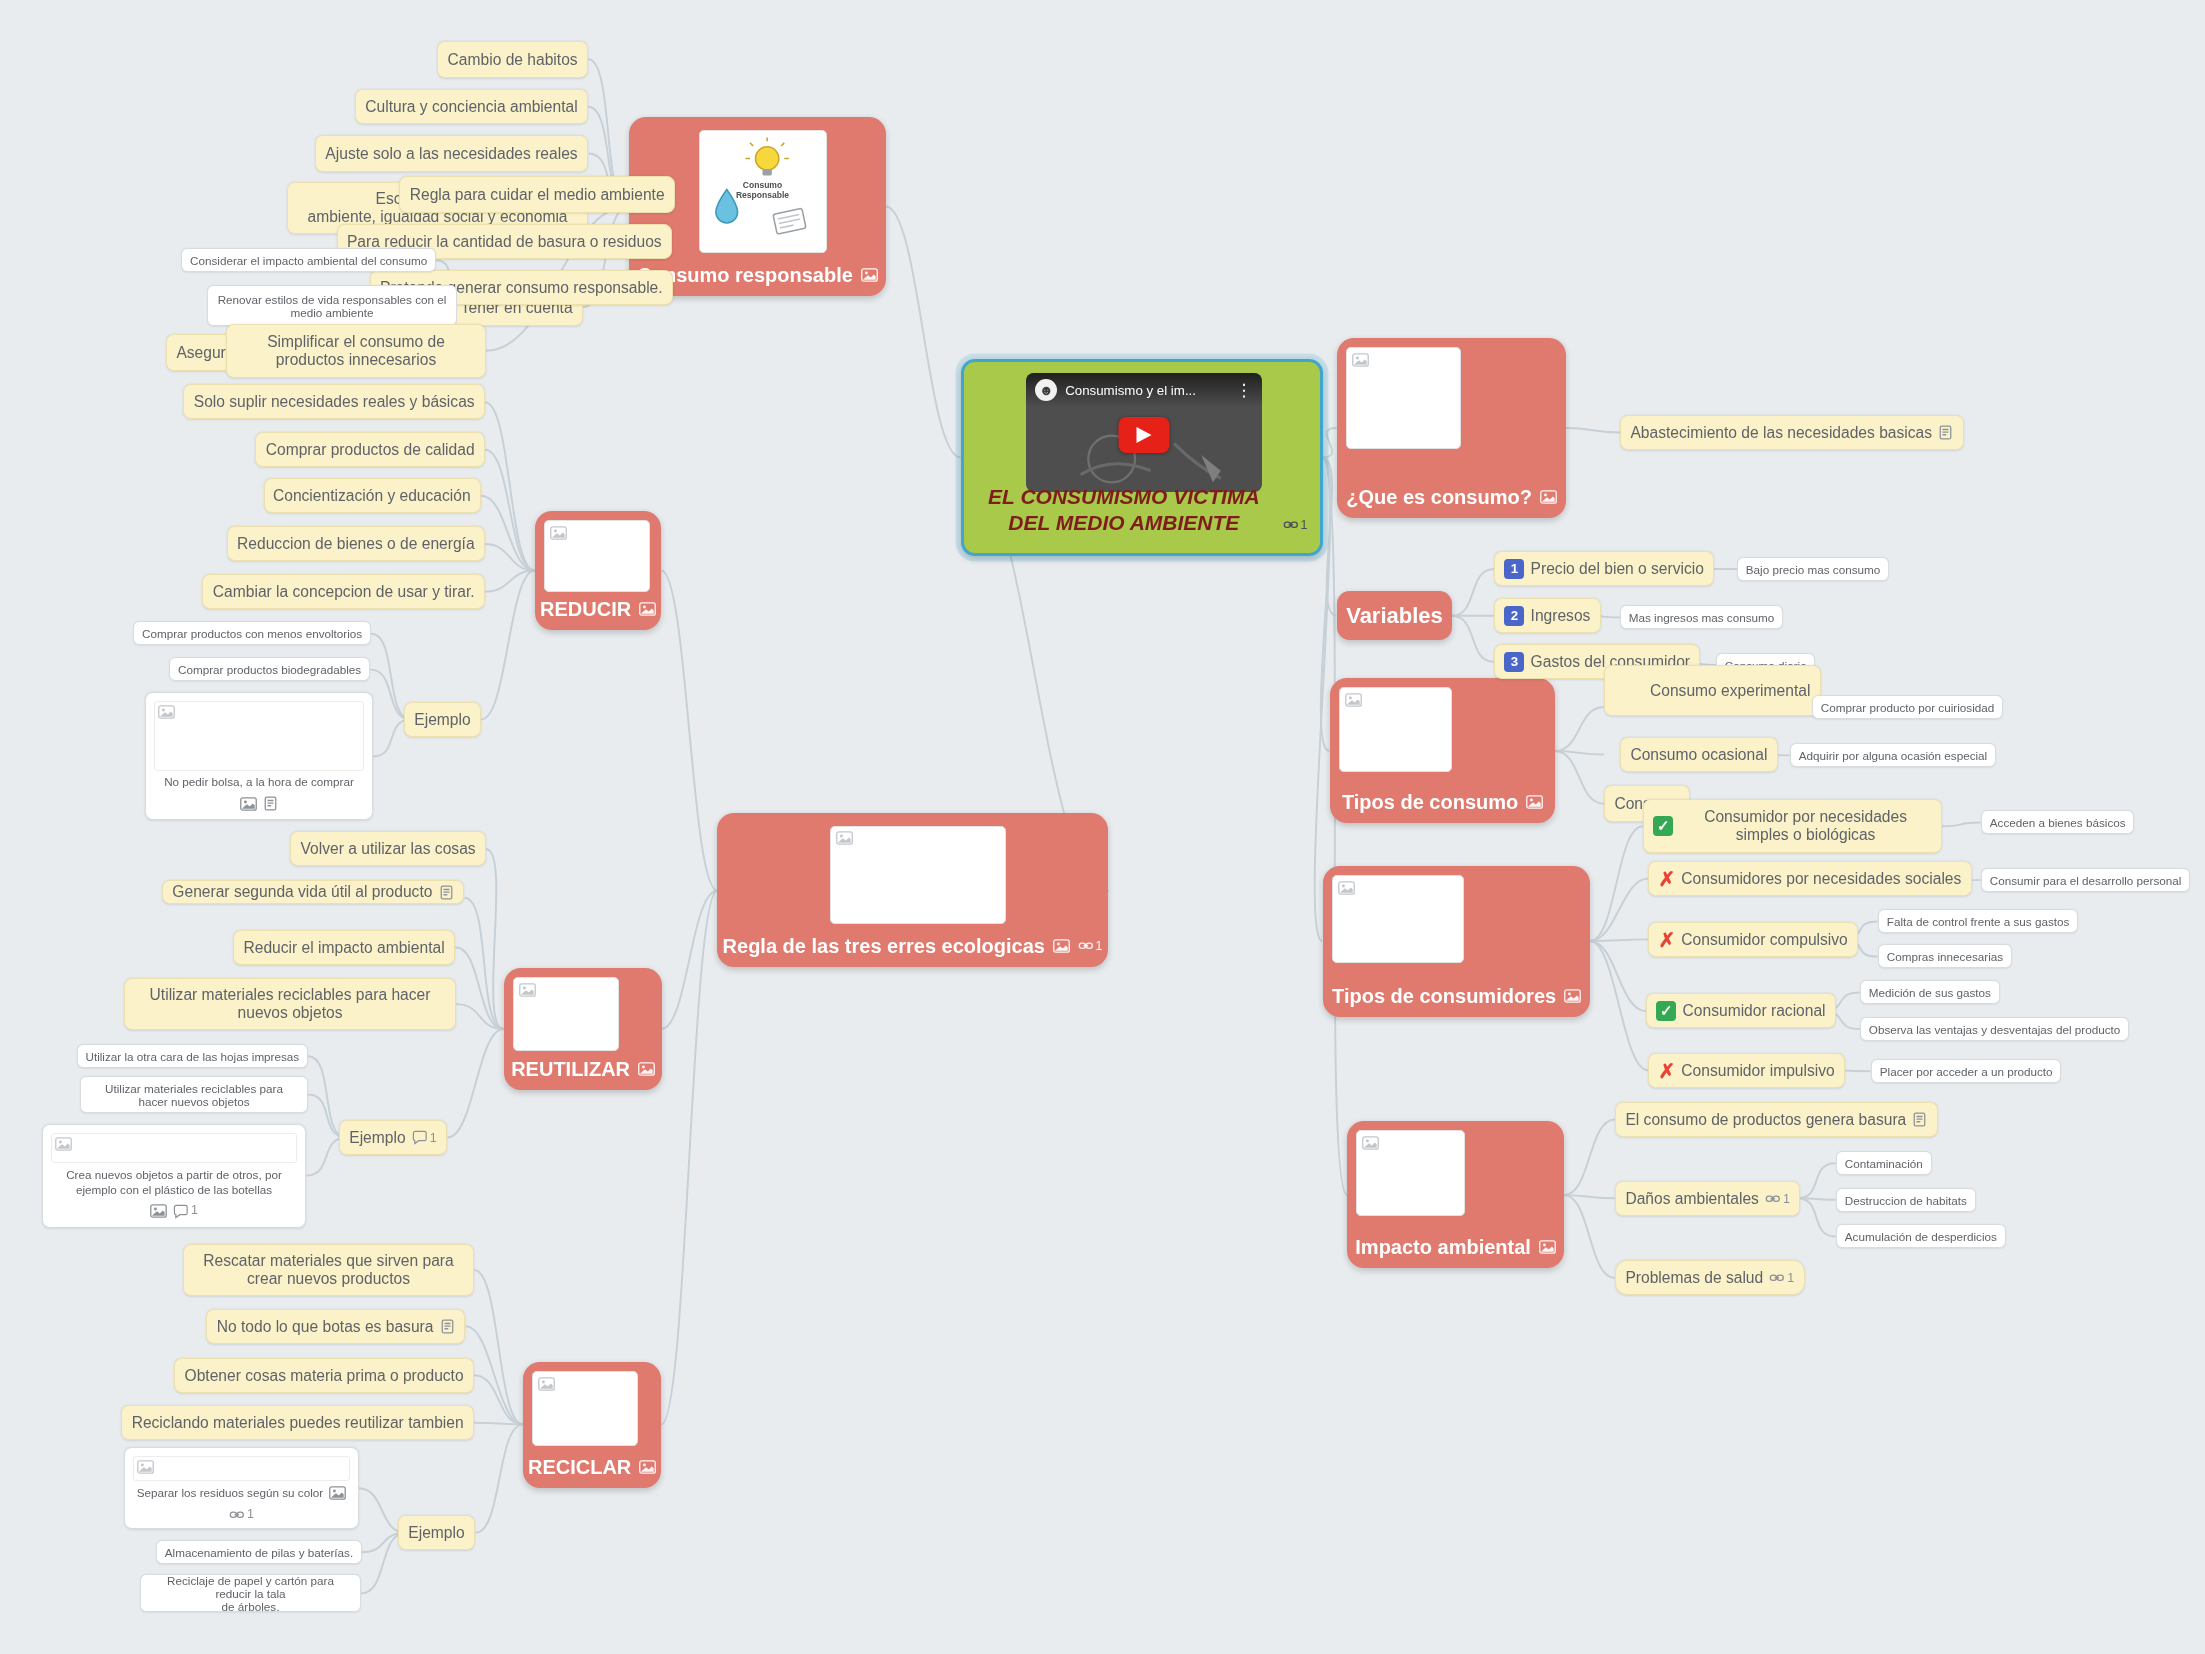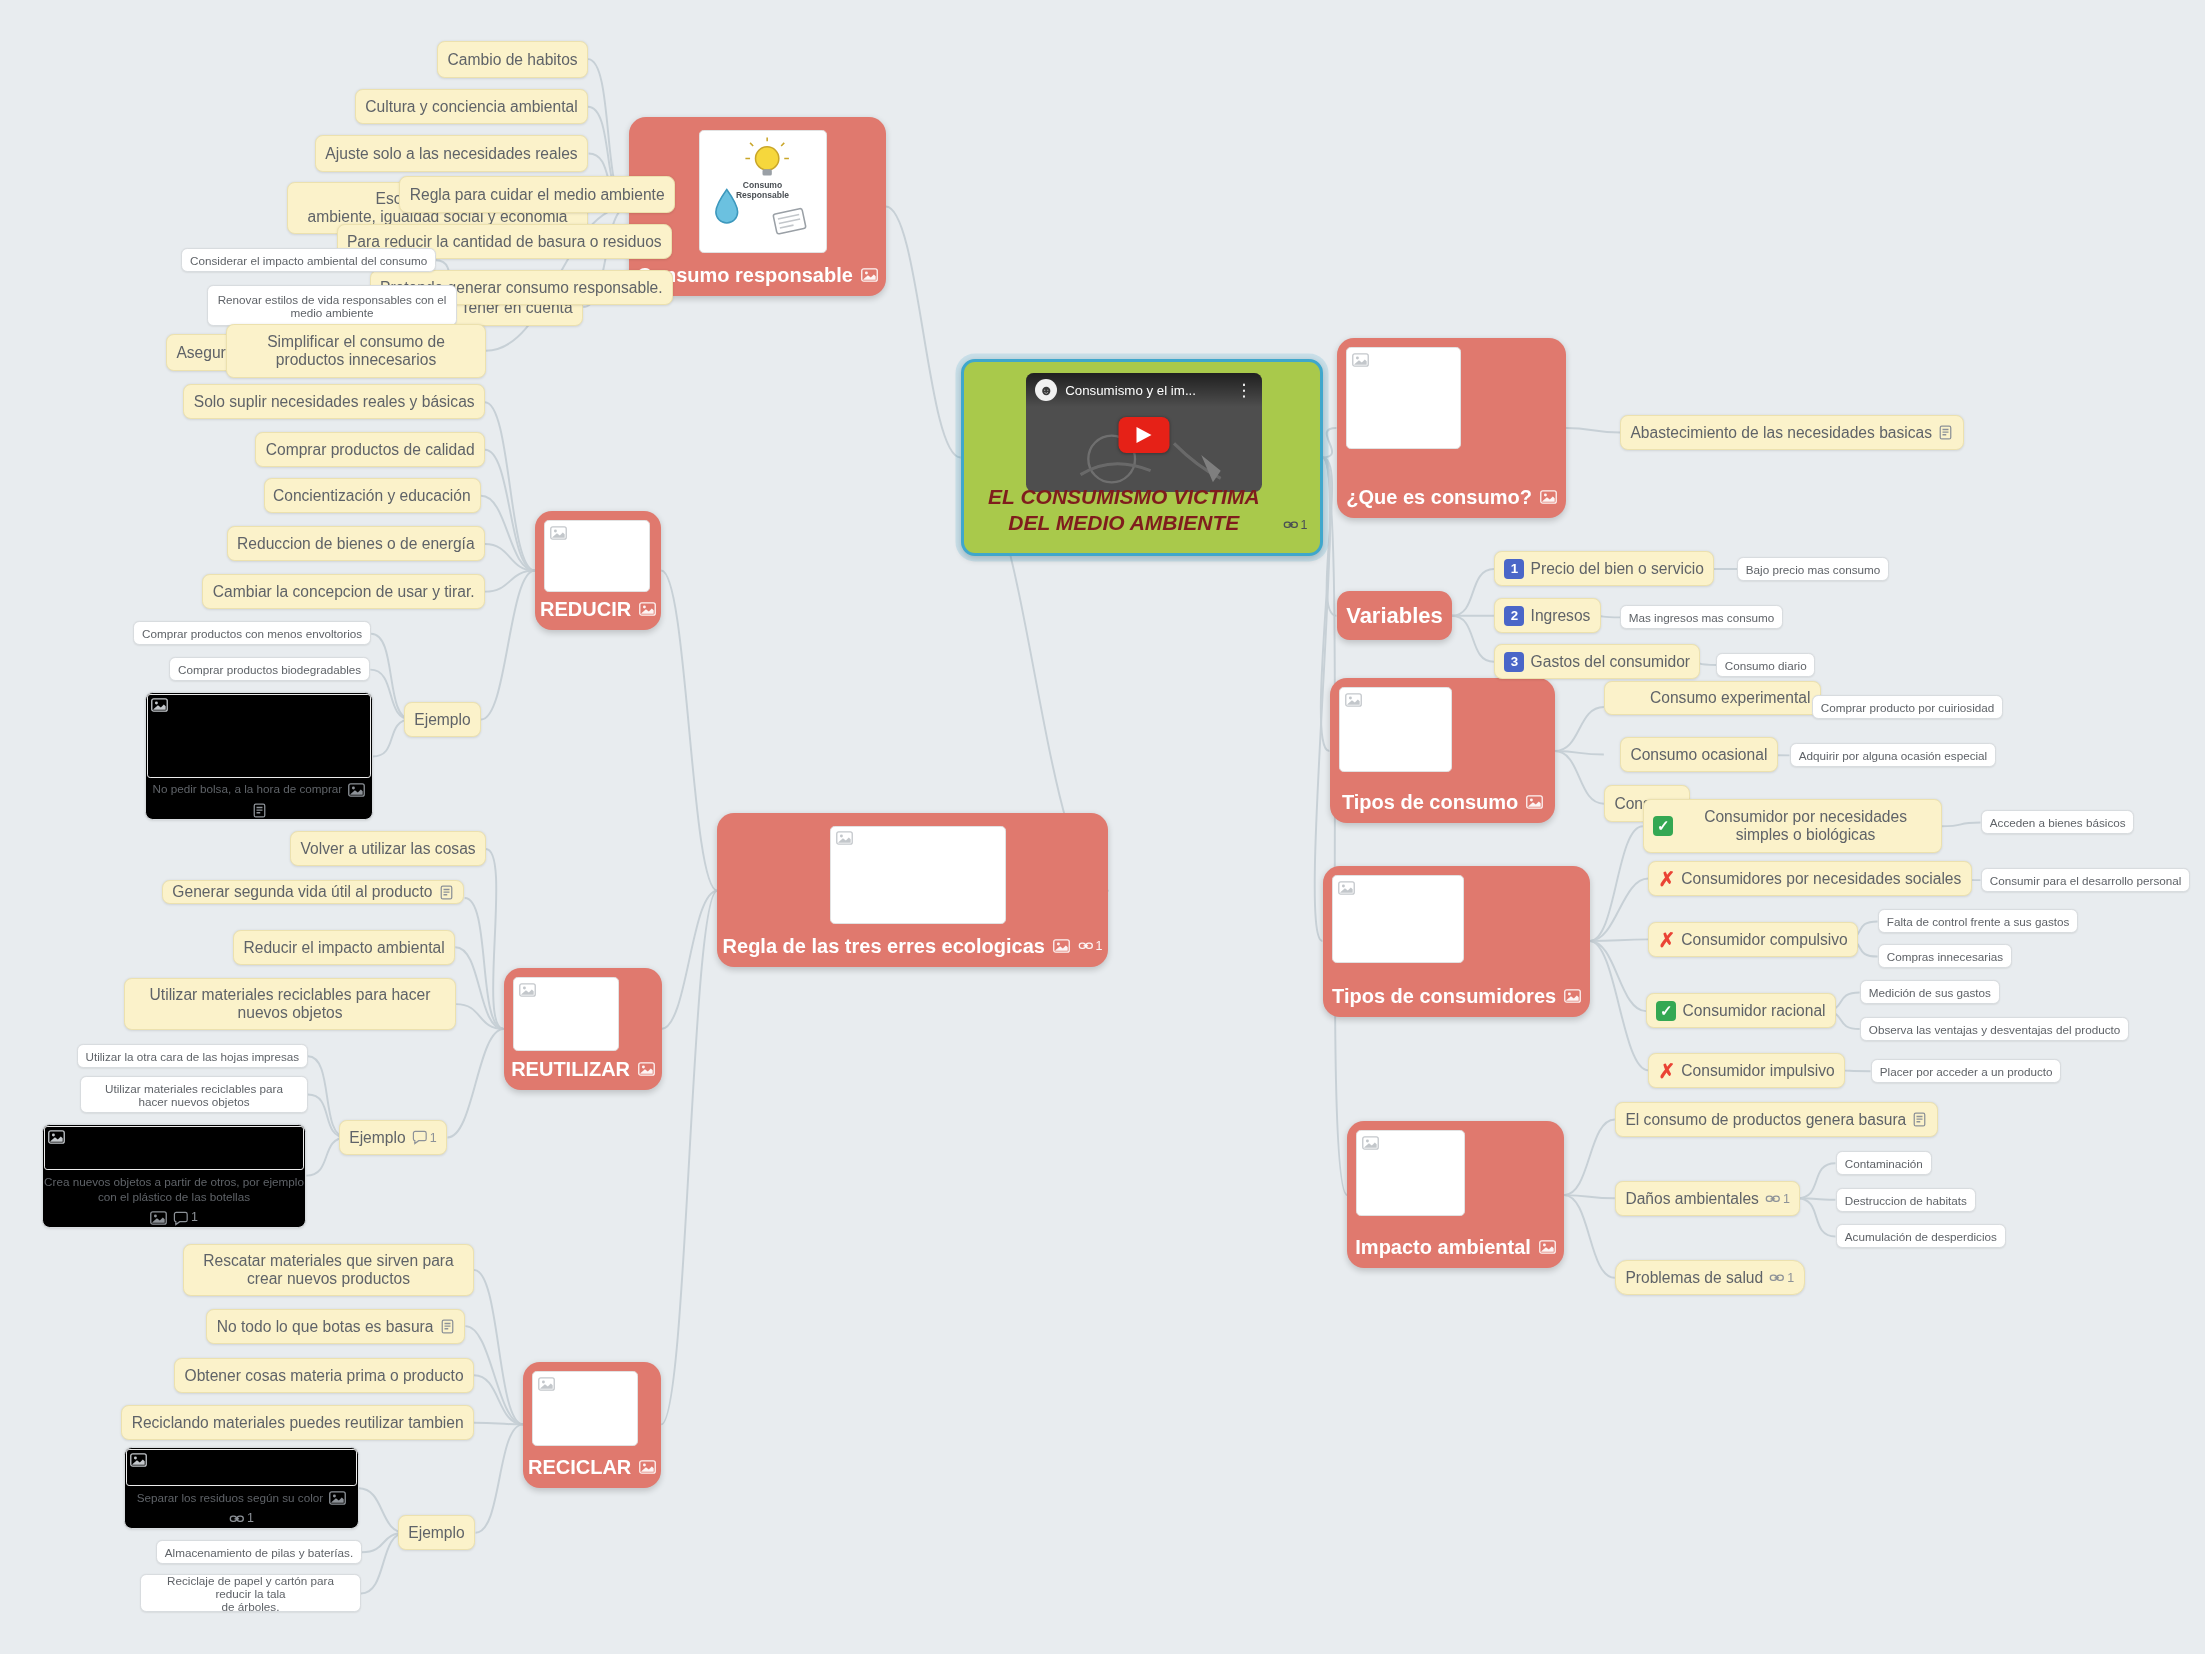--- a/index.html
+++ b/index.html
@@ -7,21 +7,21 @@
   #edges{position:absolute;left:0;top:0;z-index:0;}
   .node{position:absolute;box-sizing:border-box;z-index:2;}
   .main{background:#e0796e;border-radius:17px;box-shadow:0 2.3px 6.2px rgba(0,0,0,.18);}
   .main .ph{position:absolute;background:#fff;border:0.8px solid #e2e2e2;border-radius:4.7px;display:flex;align-items:flex-start;justify-content:flex-start;padding:4.7px;color:#c3c7cb;overflow:hidden;}
   .main .title{position:absolute;left:0;right:0;bottom:9.4px;display:flex;align-items:center;justify-content:center;gap:7.8px;color:#fff;font-weight:bold;font-size:20px;white-space:nowrap;padding:0 7.8px;}
   .label{background:#e0796e;border-radius:12.5px;box-shadow:0 2.3px 6.2px rgba(0,0,0,.18);display:flex;align-items:center;justify-content:center;color:#fff;font-weight:bold;font-size:22px;}
   .yellow{background:#fbf2ca;border:1.6px solid #ece1ae;border-radius:7.8px;color:#5f6368;font-size:15.6px;display:flex;align-items:center;justify-content:center;gap:6.2px;text-align:center;padding:3.1px 9.4px;box-shadow:0 0.8px 2.3px rgba(0,0,0,.10);white-space:nowrap;overflow:hidden;}
   .white{background:#fff;border:1.6px solid #d8dcdf;border-radius:6.2px;color:#5f6368;font-size:11.7px;display:flex;align-items:center;justify-content:center;gap:4.7px;text-align:center;padding:2.3px 7.8px;box-shadow:0 0.8px 1.6px rgba(0,0,0,.07);white-space:nowrap;overflow:hidden;}
   .ml{white-space:pre-line !important;}
   .clip{justify-content:flex-start !important;text-align:left !important;}
-  .imgcard{background:#000000;border:1.6px solid #d8dcdf;border-radius:7.8px;box-shadow:0 0.8px 2.3px rgba(0,0,0,.10);display:flex;flex-direction:column;padding:1px;}
+  .imgcard{background:#ffffff;border:1.6px solid #d8dcdf;border-radius:7.8px;box-shadow:0 0.8px 2.3px rgba(0,0,0,.10);display:flex;flex-direction:column;padding:8px;}
   .imgcard .pic{flex:1;border:0.8px solid #ececec;border-radius:3.1px;color:#c3c7cb;padding:3.1px;margin-bottom:4.7px;}
   .imgcard .cap{display:flex;align-items:center;justify-content:center;gap:6.2px;color:#5f6368;font-size:11.7px;text-align:center;flex-wrap:wrap;line-height:1.25;}
   .ic{display:inline-flex;align-items:center;gap:2.3px;color:#8d9298;flex:none;}
   .title .ic{color:rgba(255,255,255,.92);}
   .ic .cnt{font-size:12.5px;color:inherit;font-weight:normal;}
   .pfx{flex:none;display:inline-flex;align-items:center;justify-content:center;}
   .pfx.num{width:20px;height:20px;border-radius:3.9px;background:#4a66c8;color:#fff;font-size:13.3px;font-weight:bold;}
   .pfx.check{width:20px;height:20px;border-radius:3.9px;background:#34a853;color:#fff;font-size:15px;font-weight:bold;}
   .pfx.cross{color:#ea4335;font-size:20px;font-weight:bold;line-height:1;}
   .central{background:#a9c94b;border:3.1px solid #3fa7cc;border-radius:14px;box-shadow:0 0 0 5.5px rgba(63,167,204,.18),0 2.3px 7.8px rgba(0,0,0,.22);z-index:50;}
@@ -511,21 +511,21 @@
     <div class="node white" style="top: 605px; left: 1620px; height: 24px;">
       <span>Mas ingresos mas consumo</span>
     </div>
     <div class="node yellow" style="top: 644px; left: 1494px; height: 35px;">
       <span class="pfx num">3</span>
       <span>Gastos del consumidor</span>
     </div>
     <div class="node white" style="top: 653px; left: 1716px; height: 24px;">
       <span>Consumo diario</span>
     </div>
-    <div class="node yellow" style="top: 681px; left: 1604px; height: 34px; padding-left: 45px;">
+    <div class="node yellow" style="top: 665px; left: 1604px; height: 51px; padding-left: 45px;">
       <span>Consumo experimental</span>
     </div>
     <div class="node white" style="top: 695px; left: 1812px; height: 24px;">
       <span>Comprar producto por cuiriosidad</span>
     </div>
     <div class="node yellow" style="top: 737px; left: 1604px; height: 35px; margin-left: 16px;">
       <span>Consumo ocasional</span>
     </div>
     <div class="node white" style="top: 743px; left: 1790px; height: 24px;">
       <span>Adquirir por alguna ocasión especial</span>

